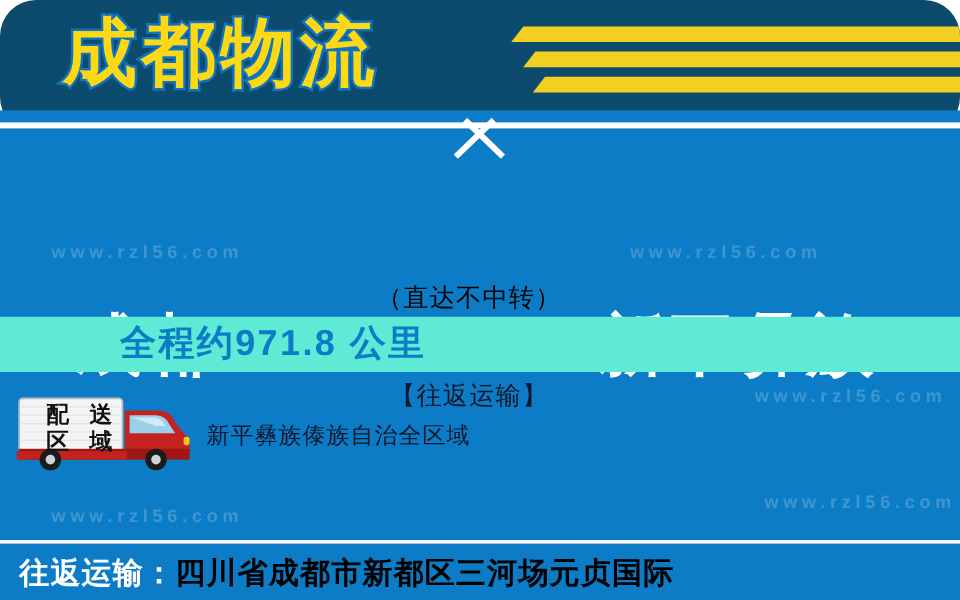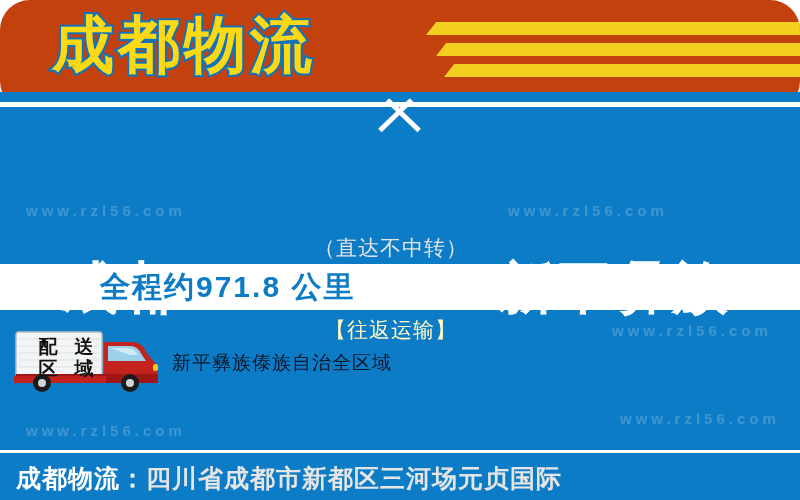--- a/index.html
+++ b/index.html
@@ -9,21 +9,21 @@
     background:#ffffff;
   }
   .banner{
     position:relative;width:800px;height:500px;overflow:hidden;
     background:#ffffff;
   }
 
   
   .header-band{
     position:absolute;left:0;top:0;width:800px;height:111px;
-    background:#c2410c;overflow:hidden;border-radius:30px;
+    background:#0c4a6e;overflow:hidden;border-radius:30px;
   }
   .brand-title{
     position:absolute;left:52px;top:4px;
     font-size:62px;font-weight:bold;letter-spacing:4px;
     color:#fcd913;
     -webkit-text-stroke:4px #1073c0;
     paint-order:stroke fill;
     white-space:nowrap;line-height:82px;
   }
   .stripes{position:absolute;right:0;top:0;width:420px;height:92px;}
@@ -50,21 +50,21 @@
   }
   .chev-line{
     position:absolute;width:5px;height:44px;background:#ffffff;top:0;
   }
   .chev-line.l{left:33px;transform:rotate(-46deg);transform-origin:top center;}
   .chev-line.r{left:57px;transform:rotate(46deg);transform-origin:top center;}
 
   
   .wm{
     position:absolute;color:#ffffff;opacity:.20;
-    font-size:15px;letter-spacing:4px;white-space:nowrap;font-weight:bold;
+    font-size:15px;letter-spacing:4px;white-space:nowrap;font-weight:bold;margin-left:17px;
   }
   .wm-a{left:26px;top:110px;}
   .wm-b{left:508px;top:110px;}
   .wm-c{left:612px;top:230px;}
   .wm-d{left:26px;top:330px;}
   .wm-e{left:620px;top:318px;}
 
   
   .origin{
     position:absolute;left:62px;top:160px;
@@ -74,32 +74,32 @@
   .dest{
     position:absolute;left:498px;top:160px;
     font-size:56px;font-weight:bold;color:#ffffff;letter-spacing:2px;
     line-height:72px;white-space:nowrap;
   }
   .route-mid{
     position:absolute;left:288px;top:142px;width:206px;height:116px;
   }
   .route-top-note{
     position:absolute;left:0;top:0;width:206px;text-align:center;
-    font-size:21px;color:#e5e5e5;letter-spacing:1px;white-space:nowrap;
+    font-size:21px;color:#000000;letter-spacing:1px;white-space:nowrap;
   }
   .route-bot-note{
     position:absolute;left:0;top:82px;width:206px;text-align:center;
-    font-size:21px;color:#fef9c3;letter-spacing:1px;white-space:nowrap;
+    font-size:21px;color:#0f172a;letter-spacing:1px;white-space:nowrap;
   }
   .arrow-wrap{position:absolute;left:0;top:36px;width:206px;height:40px;}
 
   
   .info-bar{
     position:absolute;left:0;top:172px;width:800px;height:46px;
-    background:#ffffff;
+    background:#5eead4;
   }
   .info-left{
     position:absolute;left:100px;top:4px;
     font-size:30px;color:#0d7cc6;font-weight:bold;letter-spacing:2px;
     white-space:nowrap;line-height:38px;
   }
   .info-right{
     position:absolute;left:418px;top:4px;
     font-size:30px;color:#0d7cc6;font-weight:bold;letter-spacing:0px;
     white-space:nowrap;line-height:38px;
@@ -120,21 +120,21 @@
 
   
   .addr-rule{
     position:absolute;left:0;top:358px;width:800px;height:3px;background:#ffffff;
   }
   .addr{
     position:absolute;left:16px;top:368px;white-space:nowrap;
     font-size:25px;font-weight:bold;letter-spacing:1px;line-height:36px;
   }
   .addr-label{color:#ffffff;}
-  .addr-value{color:#e5e5e5;}
+  .addr-value{color:#000000;}
 </style>
 </head>
 <body>
 
 <div class="banner">
 
   <div class="header-band">
     <div class="brand-title">成都物流</div>
     <div class="stripes">
       <div class="stripe s1"></div>
@@ -204,17 +204,17 @@
         <span>送</span>
         <span>区</span>
         <span>域</span>
       </div>
     </div>
 
     <div class="coverage">新平彝族傣族自治全区域</div>
 
     <div class="addr-rule"></div>
     <div class="addr">
-      <span class="addr-label">成都物流：</span><span class="addr-value">四川省成都市新都区三河场元贞国际</span>
+      <span class="addr-label">往返运输：</span><span class="addr-value">四川省成都市新都区三河场元贞国际</span>
     </div>
 
   </div>
 </div>
 
 </body></html>

